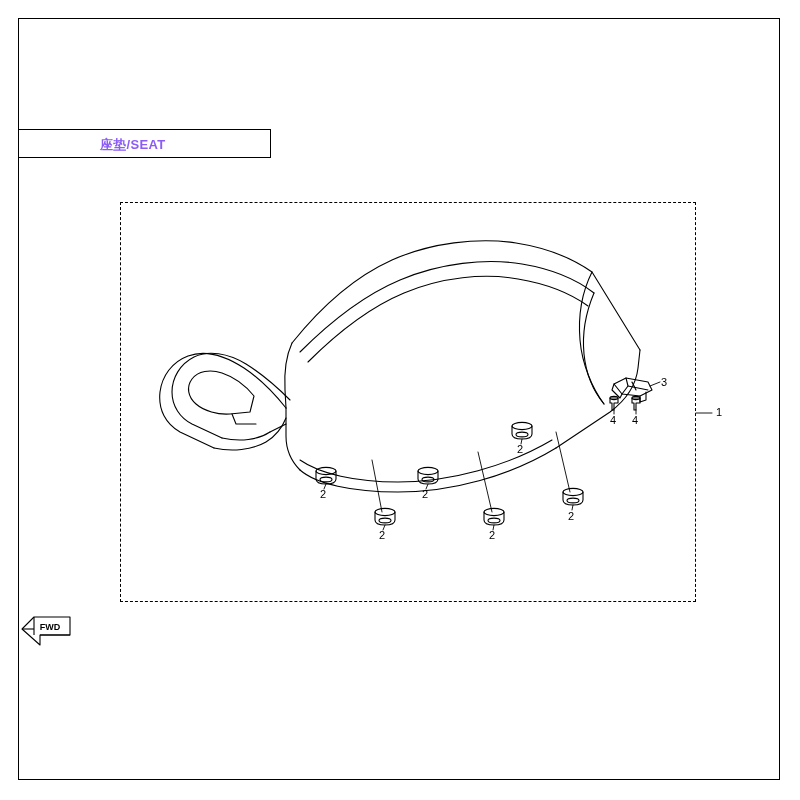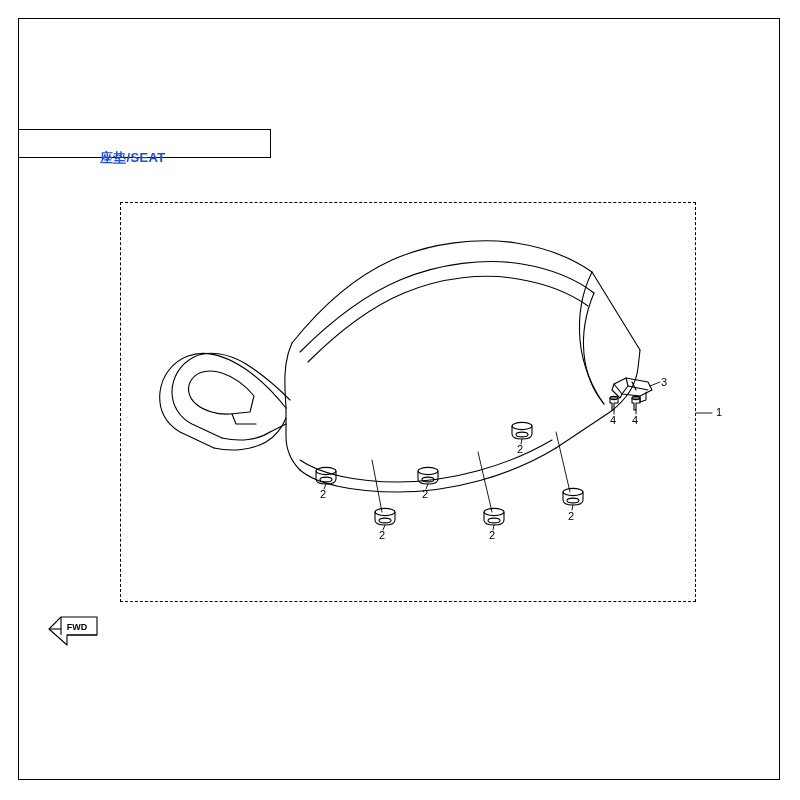--- a/index.html
+++ b/index.html
@@ -36,41 +36,41 @@
     top: 129px;
     width: 253px;
     height: 29px;
     border: 1px solid #000;
     box-sizing: border-box;
     background: #ffffff;
   }
   .title-text {
     position: absolute;
     left: 100px;
-    top: 149px;
+    top: 136px;
     font-size: 13px;
     font-weight: bold;
-    color: #1d4ed8;
+    color: #8b5cf6;
     letter-spacing: 0.3px;
     white-space: nowrap;
   }
   
   .dashed-box {
     position: absolute;
     left: 120px;
     top: 202px;
     width: 576px;
     height: 400px;
     border: 1px dashed #000;
     box-sizing: border-box;
   }
   
   .fwd-box {
     position: absolute;
-    left: 47px;
+    left: 20px;
     top: 615px;
     width: 54px;
     height: 32px;
   }
   .fwd-box svg { display: block; }
 
   
   .drawing {
     position: absolute;
     left: 0;

